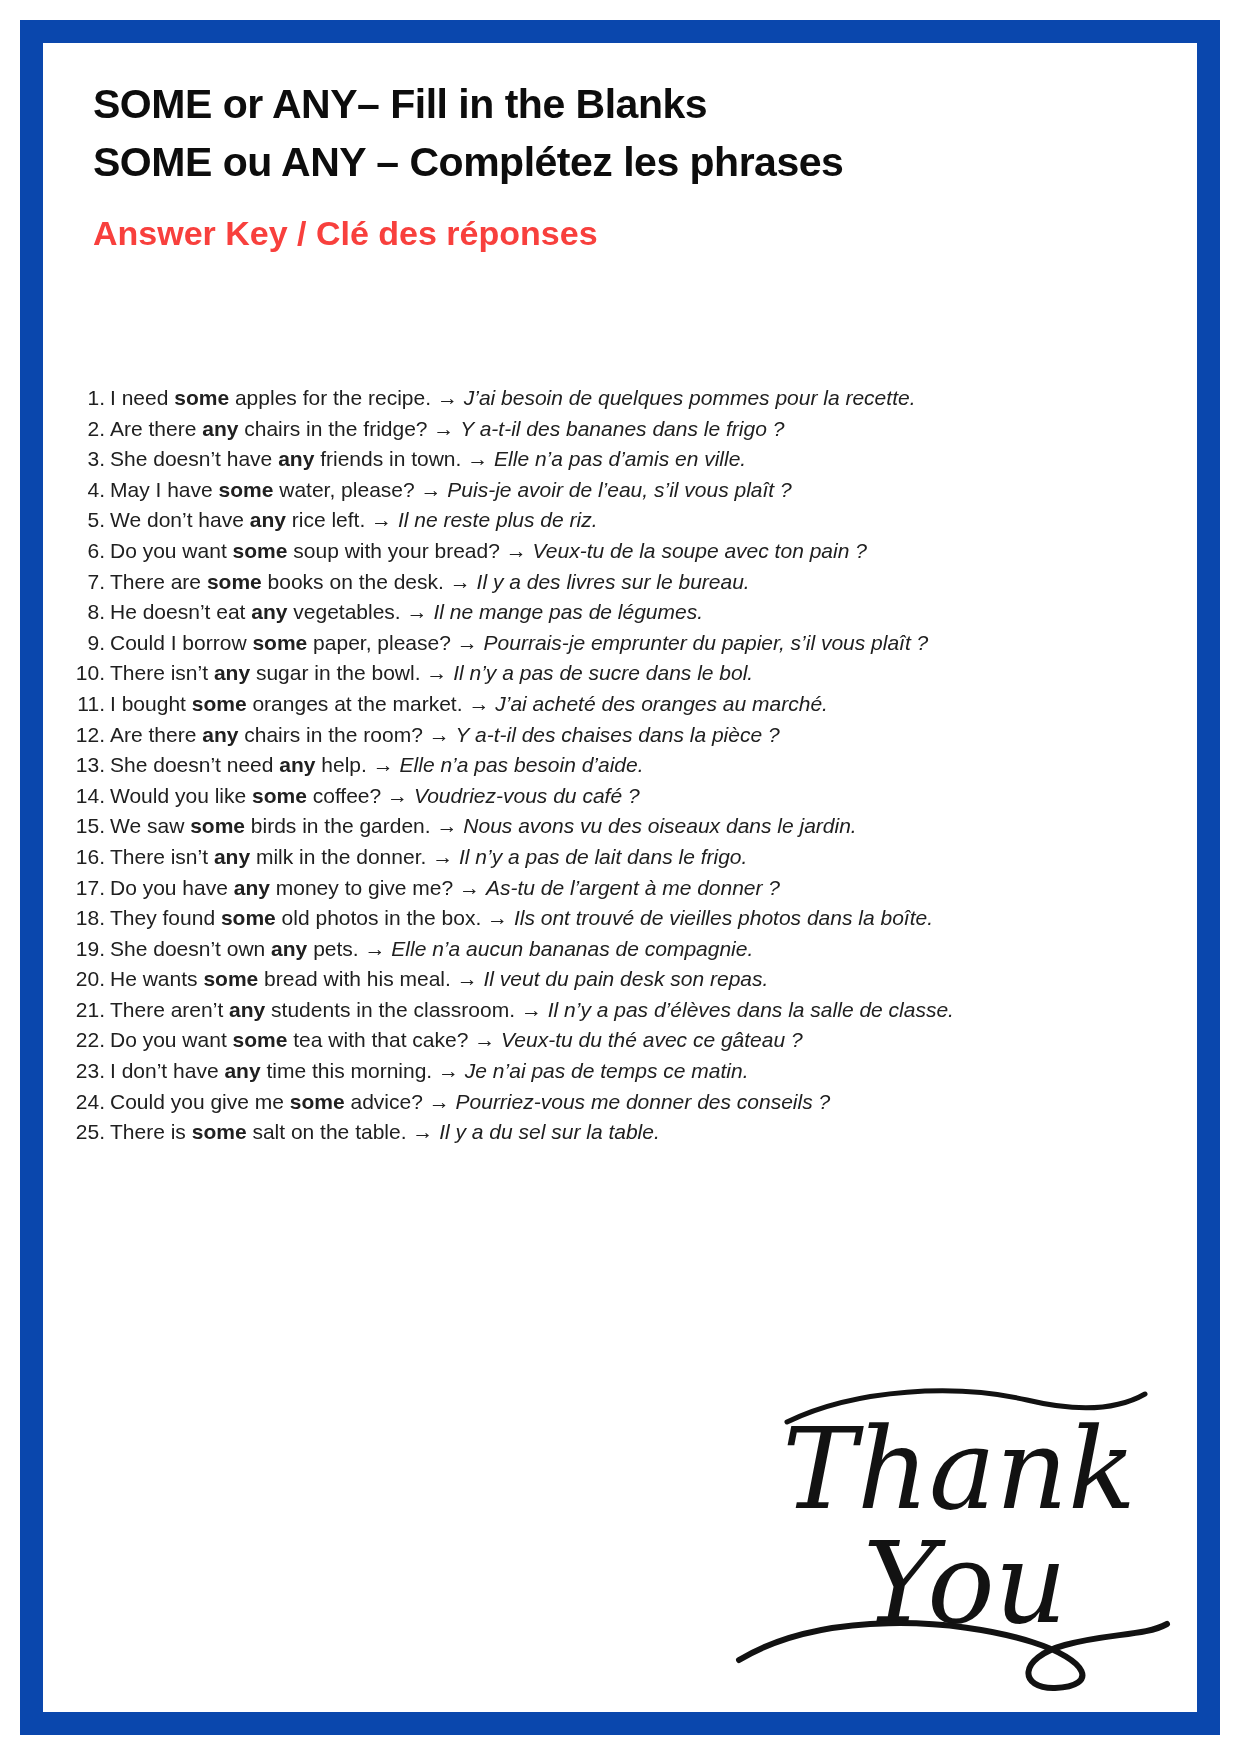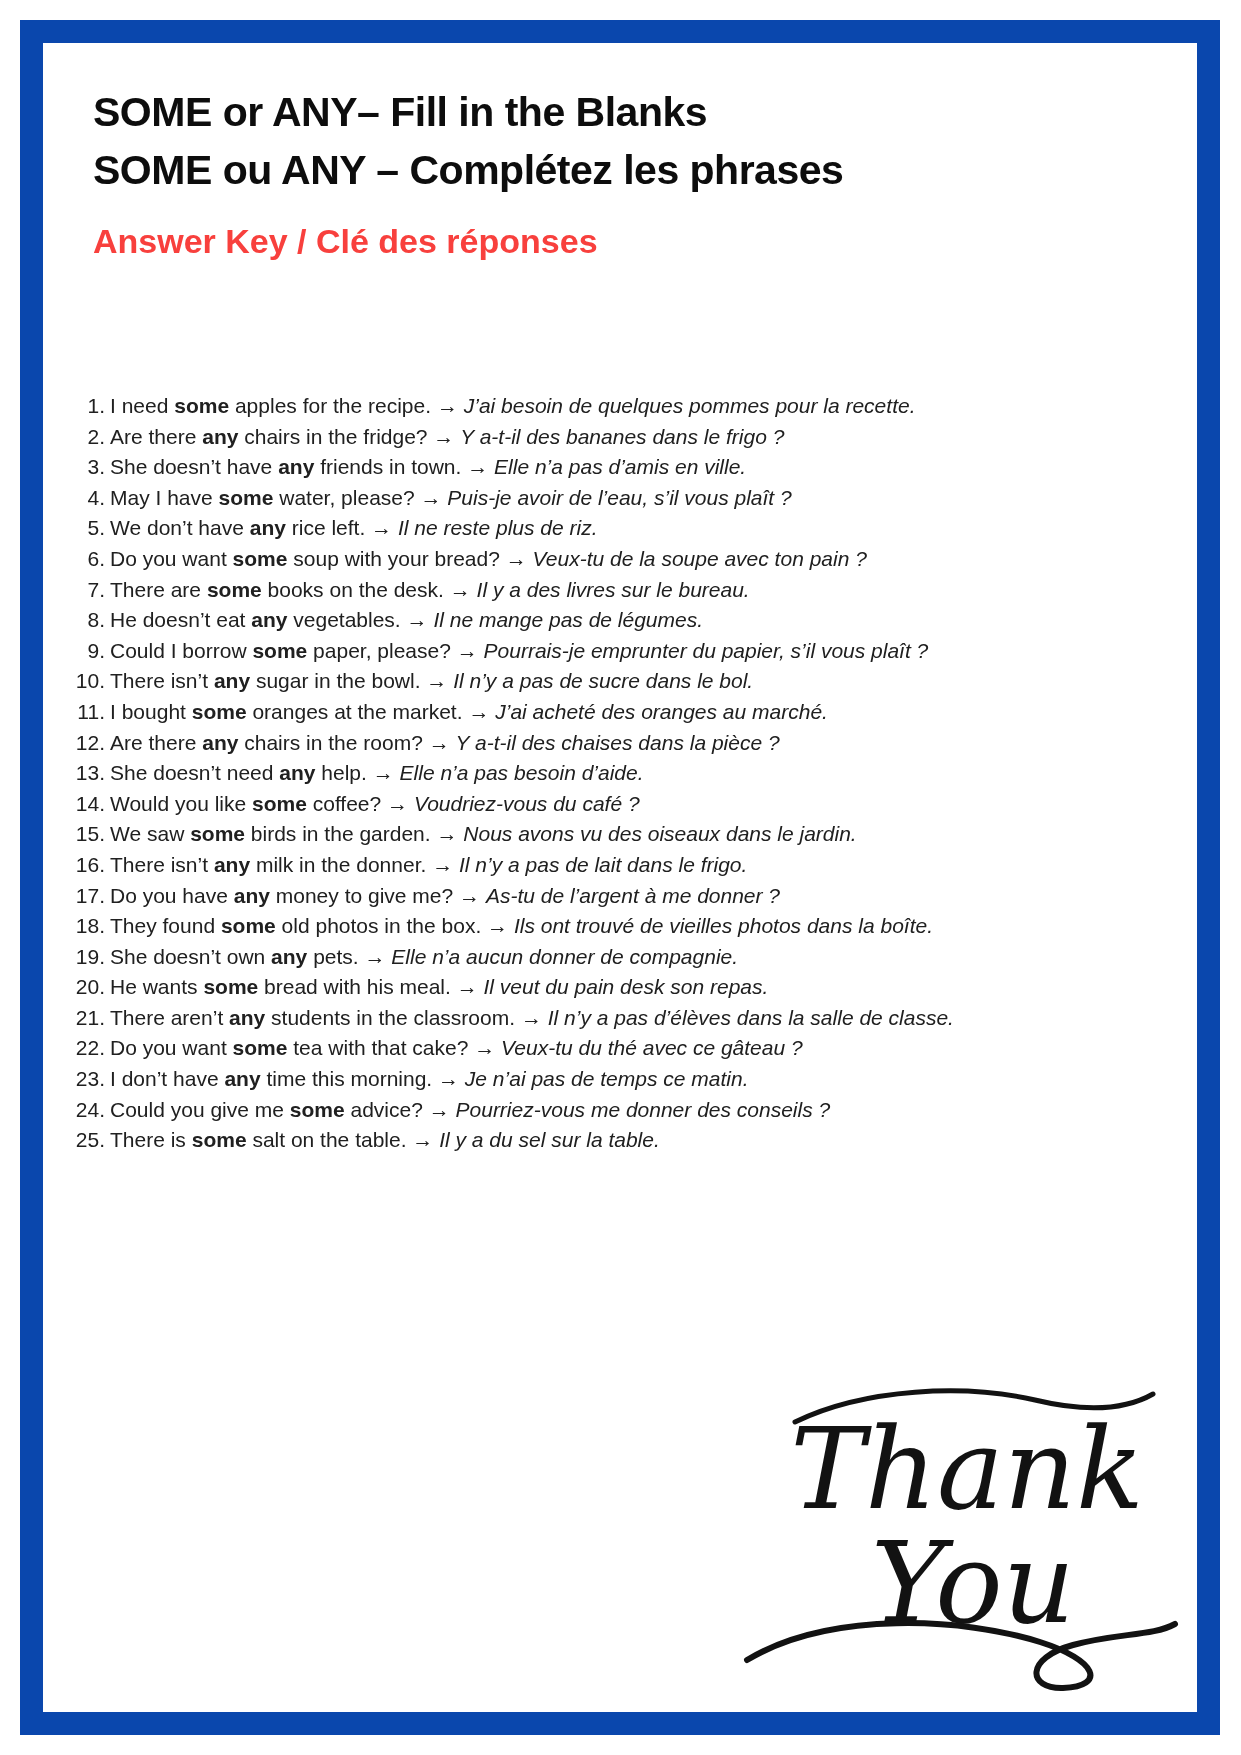--- a/index.html
+++ b/index.html
@@ -14,21 +14,21 @@
   .frame {
     position: absolute;
     left: 20px; top: 20px;
     width: 1200px; height: 1715px;
     border: 23px solid #0A47AD;
     background: #ffffff;
   }
   .content {
     position: relative;
     width: 100%; height: 100%;
-    padding: 40px 50px 0 50px;
+    padding: 32px 50px 0 50px;
   }
   .title {
     font-size: 41px;
     font-weight: 700;
     line-height: 58px;
     color: #0d0d0d;
     letter-spacing: -0.5px;
   }
   .answer-key {
     margin-top: 20px;
@@ -53,21 +53,21 @@
     flex: 0 0 42px;
     min-width: 42px;
     text-align: right;
     margin-right: 5px;
   }
   .kw { font-weight: 700; }
   .fr { font-style: italic; }
   .arrow { font-style: normal; }
   .thankyou {
     position: absolute;
-    right: 12px;
+    right: 20px;
     bottom: 12px;
     width: 450px;
     height: 330px;
   }
   .thankyou svg { width: 100%; height: 100%; }
   .ty-text {
     font-family: "DejaVu Serif", serif;
     font-style: italic;
     fill: #121212;
   }
@@ -171,21 +171,21 @@
     <span class="sentence"><span class="en-before">Do you have </span><b class="kw">any</b><span class="en-after"> money to give me?</span><span class="arrow"> → </span><i class="fr">As-tu de l’argent à me donner ?</i></span>
   </li>
 
   <li class="item">
     <span class="num">18.</span>
     <span class="sentence"><span class="en-before">They found </span><b class="kw">some</b><span class="en-after"> old photos in the box.</span><span class="arrow"> → </span><i class="fr">Ils ont trouvé de vieilles photos dans la boîte.</i></span>
   </li>
 
   <li class="item">
     <span class="num">19.</span>
-    <span class="sentence"><span class="en-before">She doesn’t own </span><b class="kw">any</b><span class="en-after"> pets.</span><span class="arrow"> → </span><i class="fr">Elle n’a aucun donner de compagnie.</i></span>
+    <span class="sentence"><span class="en-before">She doesn’t own </span><b class="kw">any</b><span class="en-after"> pets.</span><span class="arrow"> → </span><i class="fr">Elle n’a aucun bananas de compagnie.</i></span>
   </li>
 
   <li class="item">
     <span class="num">20.</span>
     <span class="sentence"><span class="en-before">He wants </span><b class="kw">some</b><span class="en-after"> bread with his meal.</span><span class="arrow"> → </span><i class="fr">Il veut du pain desk son repas.</i></span>
   </li>
 
   <li class="item">
     <span class="num">21.</span>
     <span class="sentence"><span class="en-before">There aren’t </span><b class="kw">any</b><span class="en-after"> students in the classroom.</span><span class="arrow"> → </span><i class="fr">Il n’y a pas d’élèves dans la salle de classe.</i></span>

